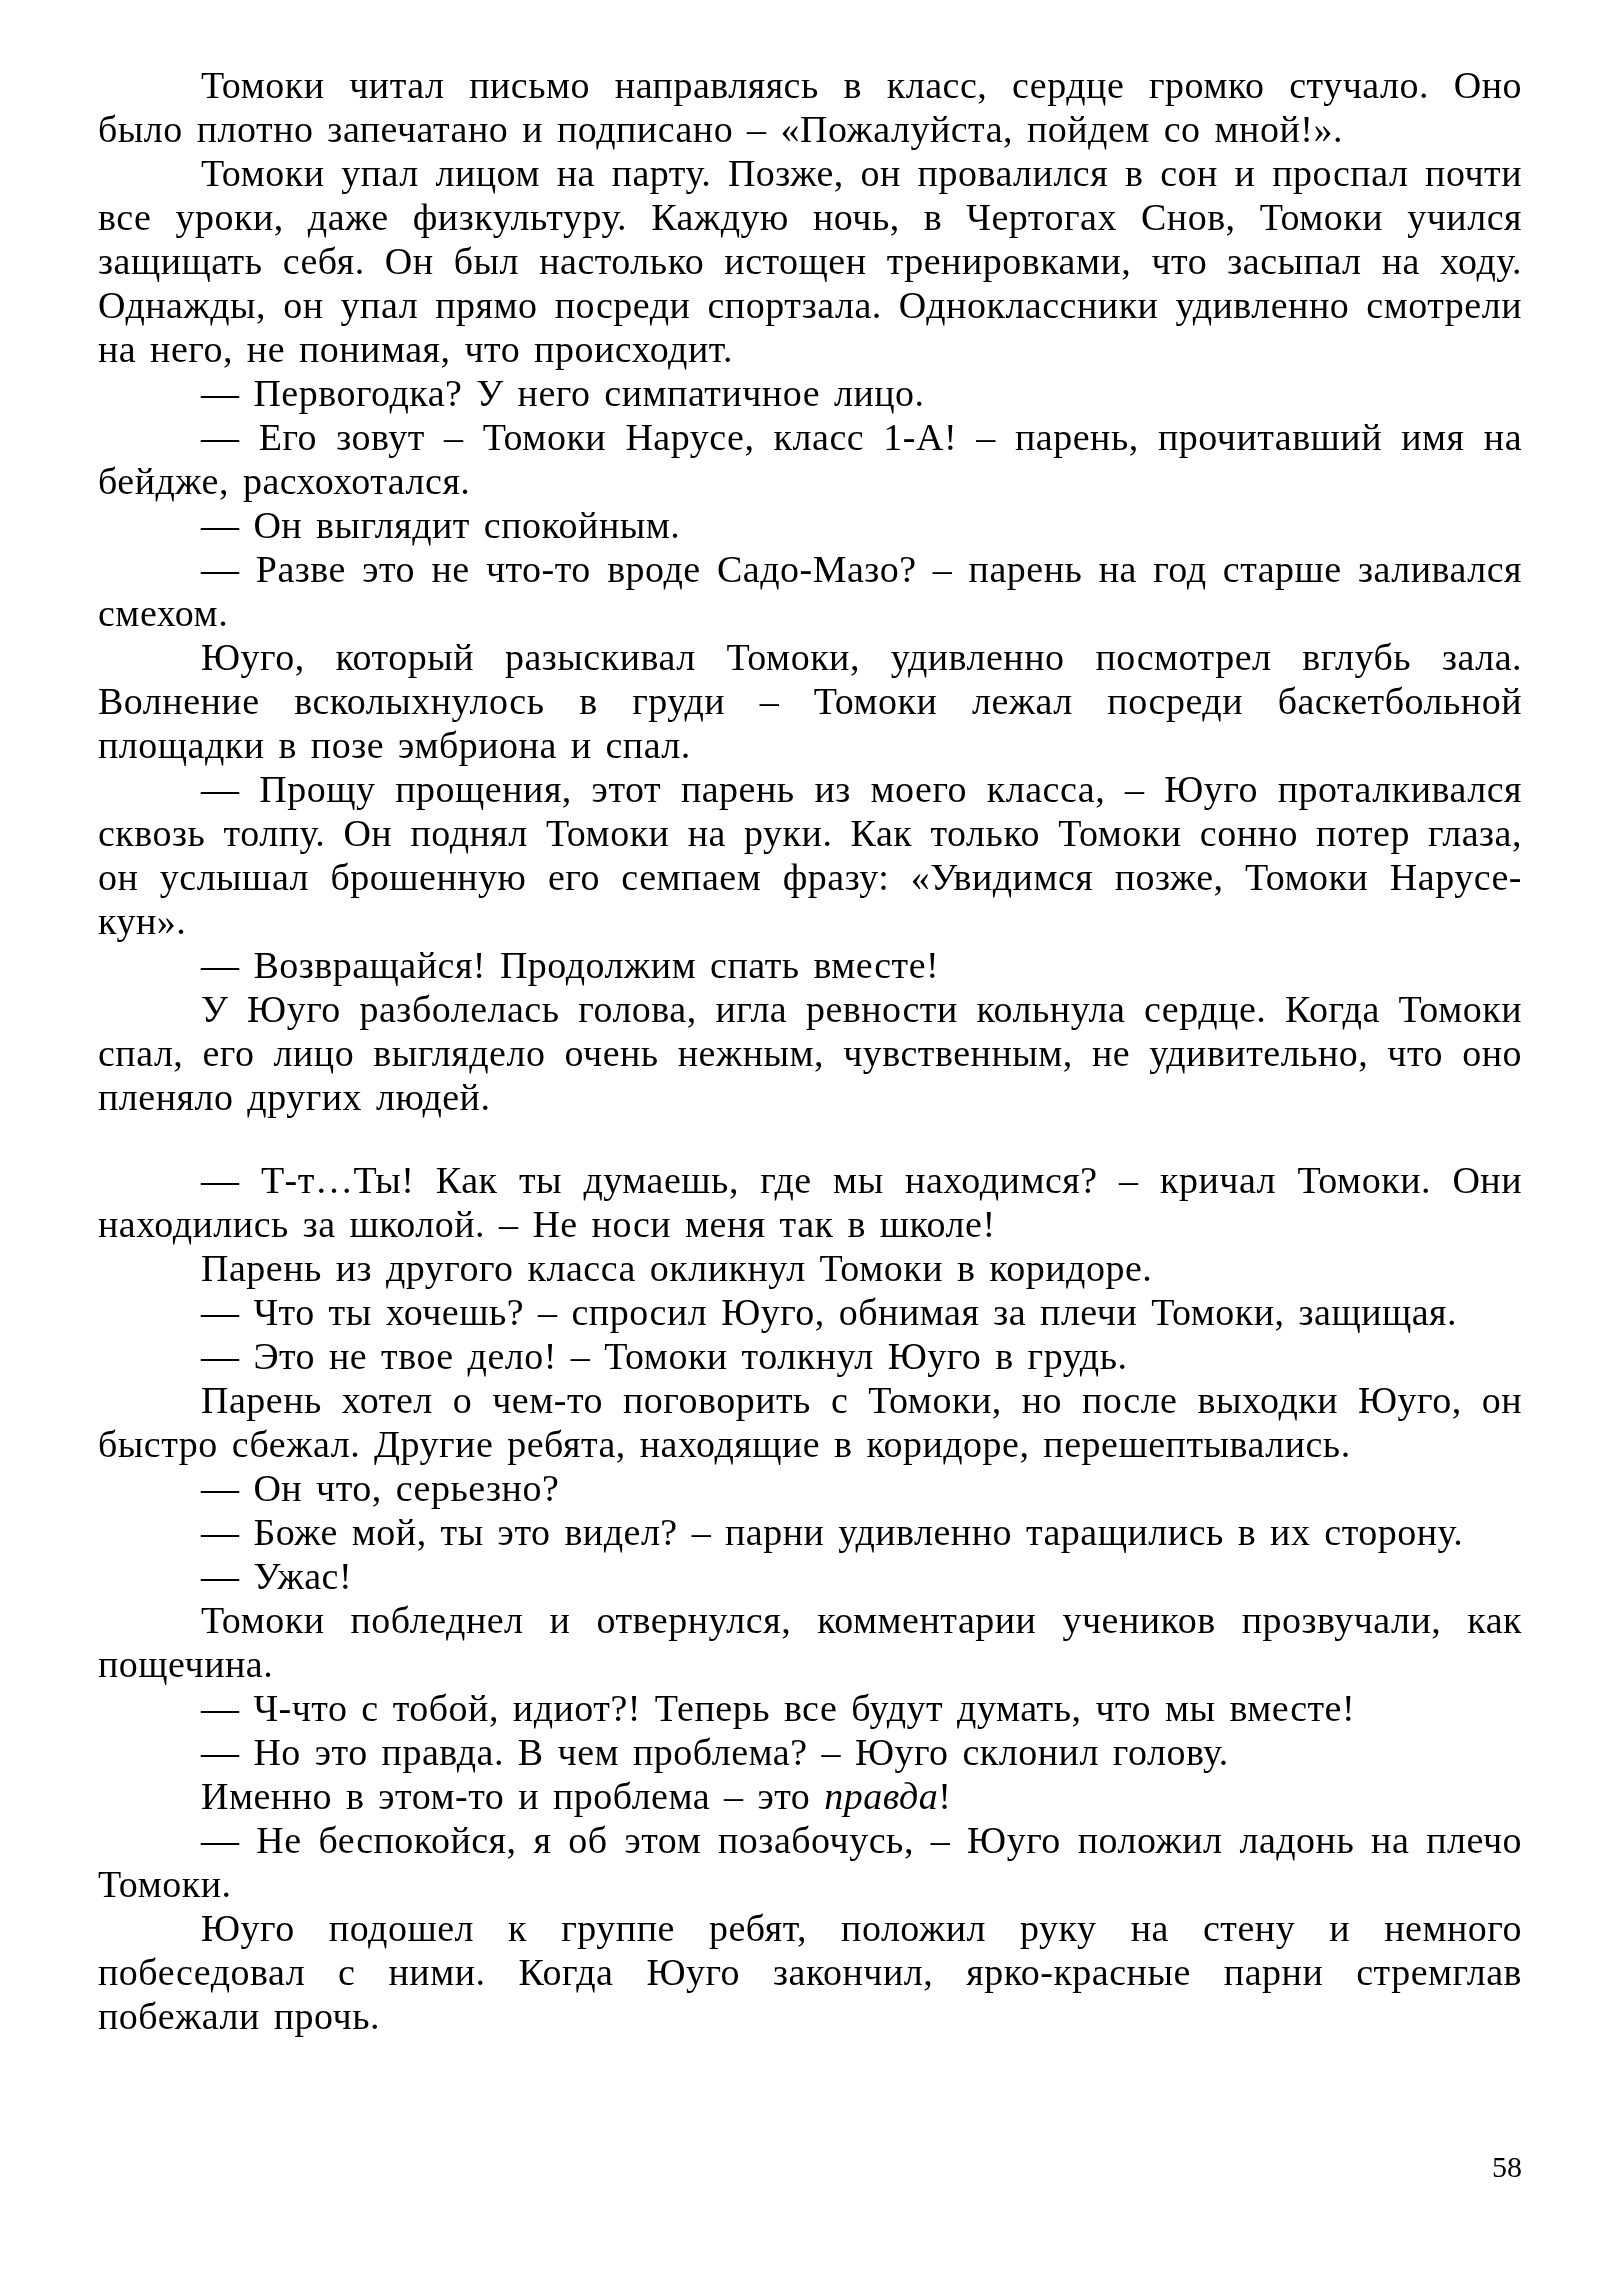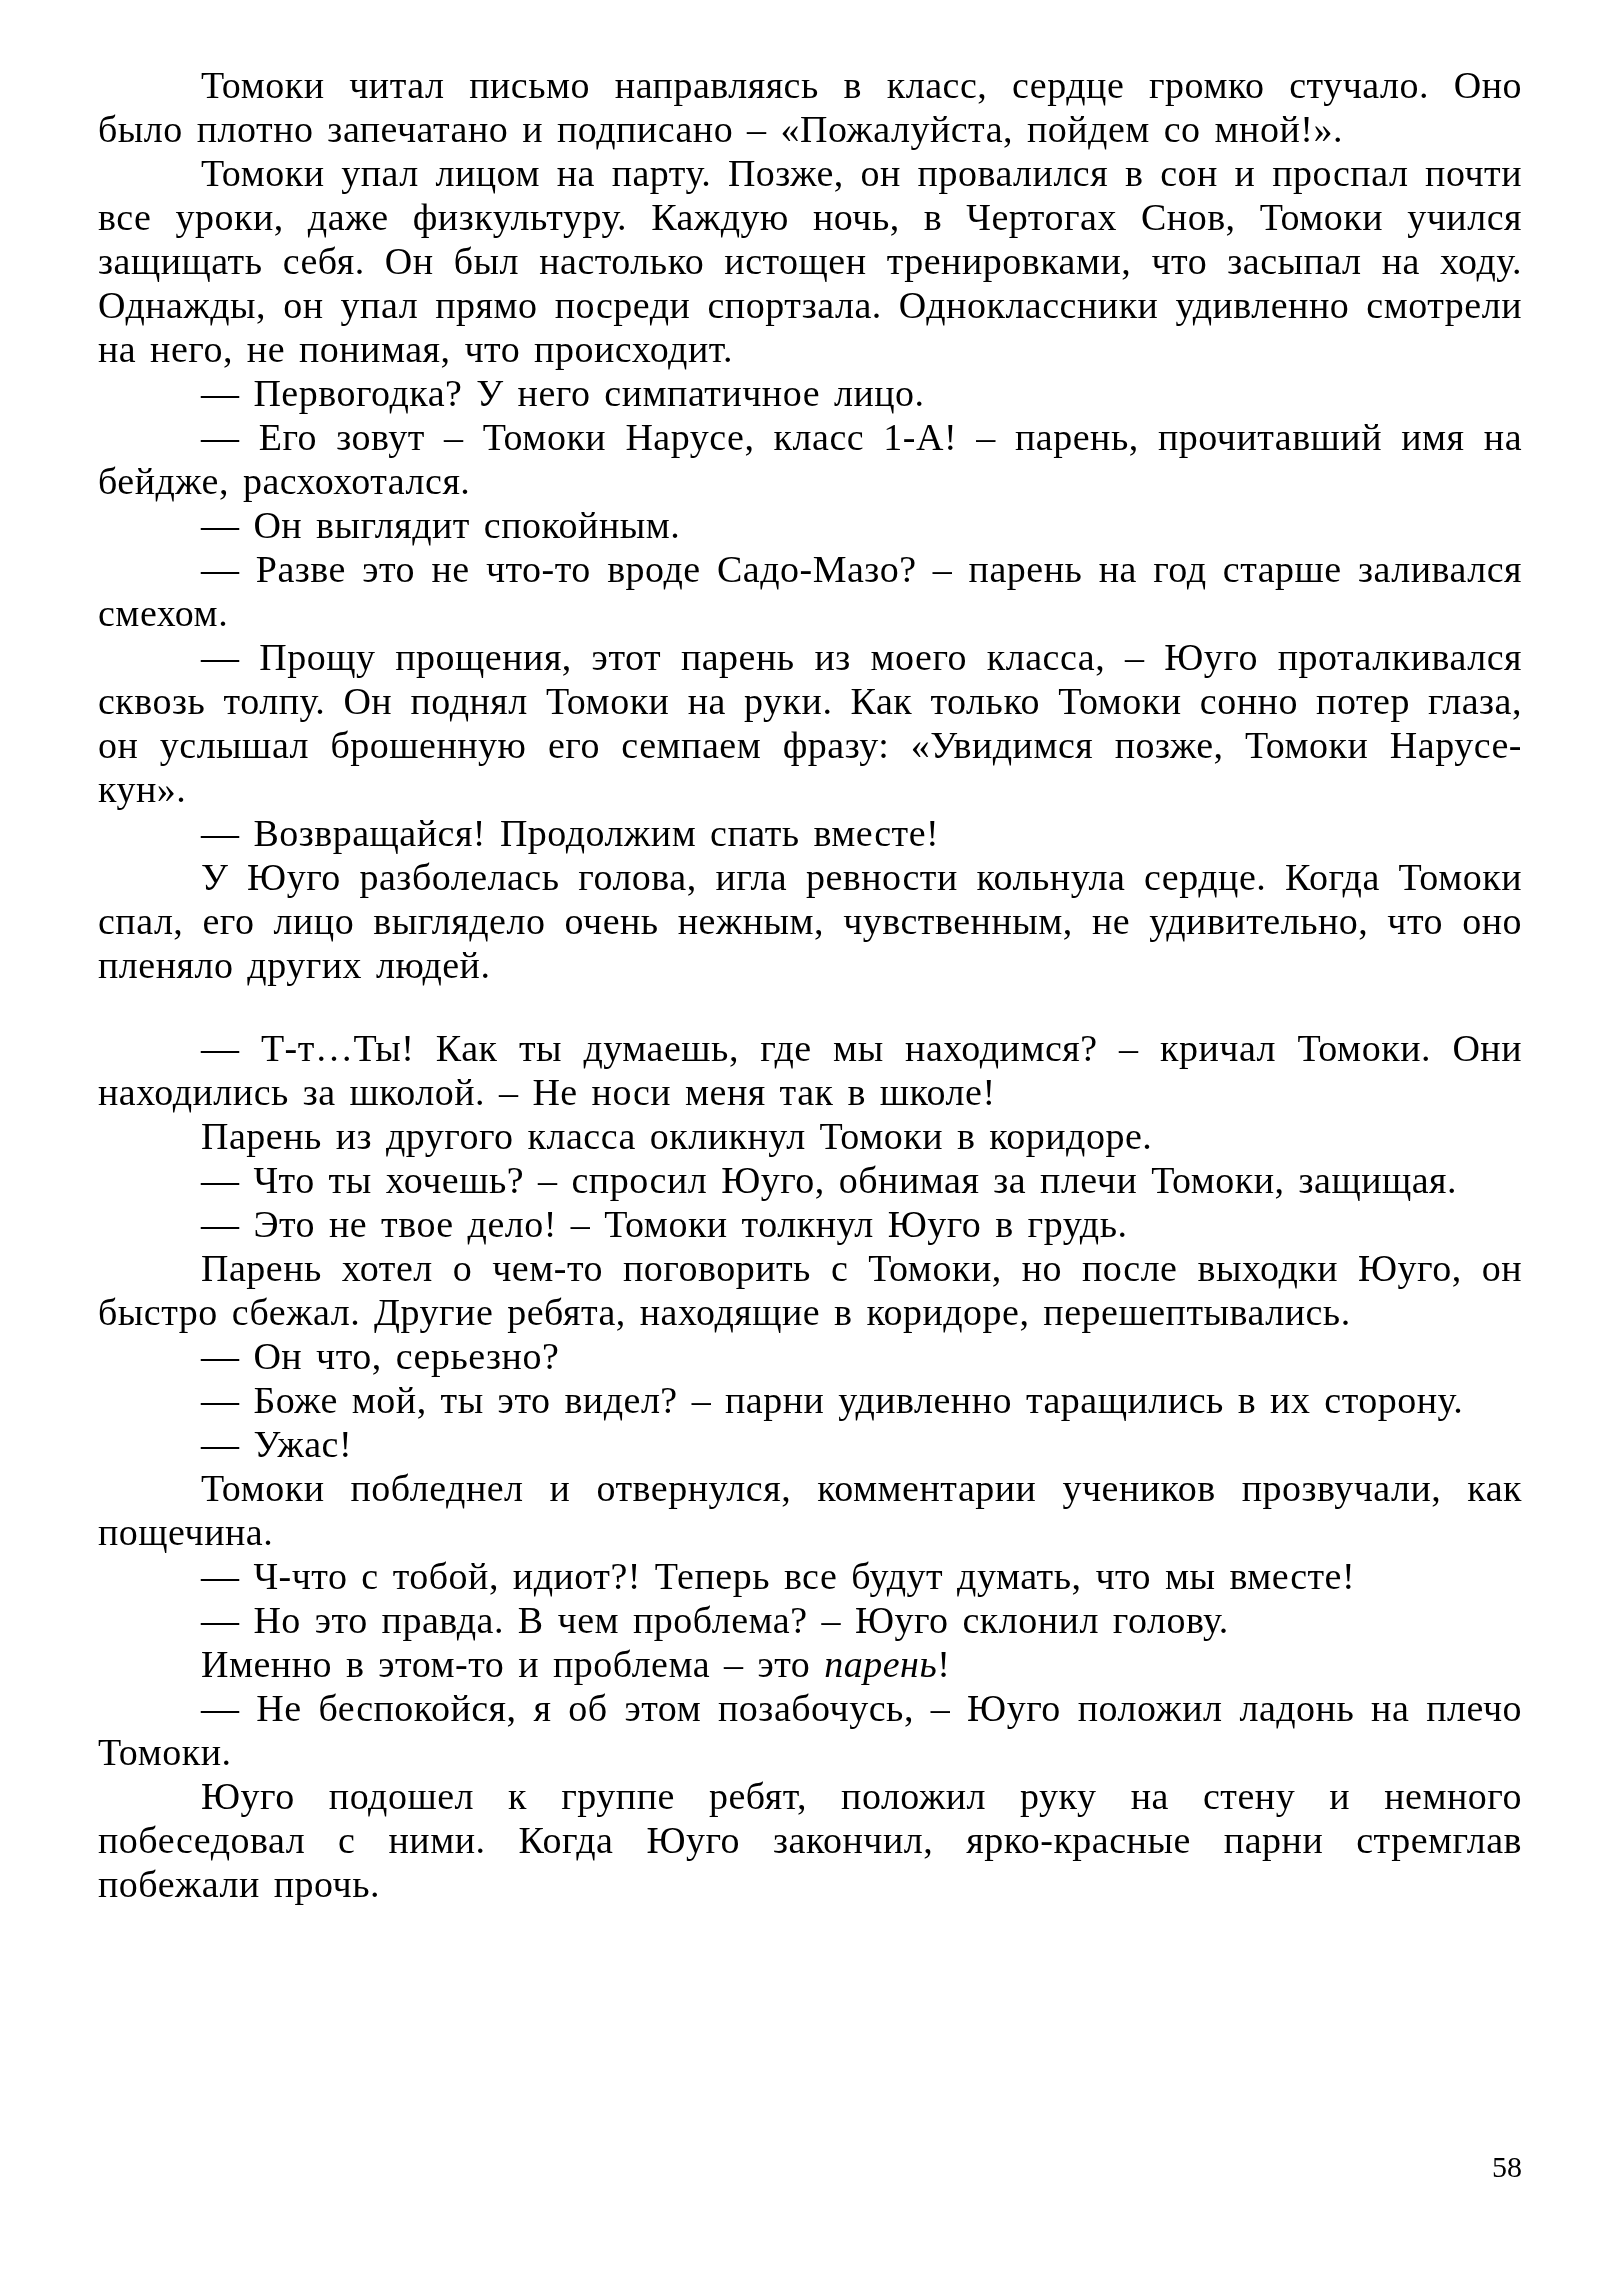--- a/index.html
+++ b/index.html
@@ -52,33 +52,34 @@
 <body>
 
 <main class="page">
   <section class="body-text" id="paragraphs">
       <p><span>Томоки читал письмо направляясь в класс, сердце громко стучало. Оно было плотно запечатано и подписано – «Пожалуйста, пойдем со мной!».</span></p>
       <p><span>Томоки упал лицом на парту. Позже, он провалился в сон и проспал почти все уроки, даже физкультуру. Каждую ночь, в Чертогах Снов, Томоки учился защищать себя. Он был настолько истощен тренировками, что засыпал на ходу. Однажды, он упал прямо посреди спортзала. Одноклассники удивленно смотрели на него, не понимая, что происходит.</span></p>
       <p><span>— Первогодка? У него симпатичное лицо.</span></p>
       <p><span>— Его зовут – Томоки Нарусе, класс 1-А! – парень, прочитавший имя на бейдже, расхохотался.</span></p>
       <p><span>— Он выглядит спокойным.</span></p>
       <p><span>— Разве это не что-то вроде Садо-Мазо? – парень на год старше заливался смехом.</span></p>
+      <p><span>Юуго, который разыскивал Томоки, удивленно посмотрел вглубь зала. Волнение всколыхнулось в груди – Томоки лежал посреди баскетбольной площадки в позе эмбриона и спал.</span></p>
       <p><span>— Прощу прощения, этот парень из моего класса, – Юуго проталкивался сквозь толпу. Он поднял Томоки на руки. Как только Томоки сонно потер глаза, он услышал брошенную его семпаем фразу: «Увидимся позже, Томоки Нарусе-кун».</span></p>
       <p><span>— Возвращайся! Продолжим спать вместе!</span></p>
       <p><span>У Юуго разболелась голова, игла ревности кольнула сердце. Когда Томоки спал, его лицо выглядело очень нежным, чувственным, не удивительно, что оно пленяло других людей.</span></p>
       <p class="gap-before"><span>— Т-т…Ты! Как ты думаешь, где мы находимся? – кричал Томоки. Они находились за школой. – Не носи меня так в школе!</span></p>
       <p><span>Парень из другого класса окликнул Томоки в коридоре.</span></p>
       <p><span>— Что ты хочешь? – спросил Юуго, обнимая за плечи Томоки, защищая.</span></p>
       <p><span>— Это не твое дело! – Томоки толкнул Юуго в грудь.</span></p>
       <p><span>Парень хотел о чем-то поговорить с Томоки, но после выходки Юуго, он быстро сбежал. Другие ребята, находящие в коридоре, перешептывались.</span></p>
       <p><span>— Он что, серьезно?</span></p>
       <p><span>— Боже мой, ты это видел? – парни удивленно таращились в их сторону.</span></p>
       <p><span>— Ужас!</span></p>
       <p><span>Томоки побледнел и отвернулся, комментарии учеников прозвучали, как пощечина.</span></p>
       <p><span>— Ч-что с тобой, идиот?! Теперь все будут думать, что мы вместе!</span></p>
       <p><span>— Но это правда. В чем проблема? – Юуго склонил голову.</span></p>
-      <p><span>Именно в этом-то и проблема – это </span><em>парень</em><span>!</span></p>
+      <p><span>Именно в этом-то и проблема – это </span><em>правда</em><span>!</span></p>
       <p><span>— Не беспокойся, я об этом позабочусь, – Юуго положил ладонь на плечо Томоки.</span></p>
       <p><span>Юуго подошел к группе ребят, положил руку на стену и немного побеседовал с ними. Когда Юуго закончил, ярко-красные парни стремглав побежали прочь.</span></p>
     </section>
   <footer class="pageno">58</footer>
 </main>
 
 
 </body></html>

